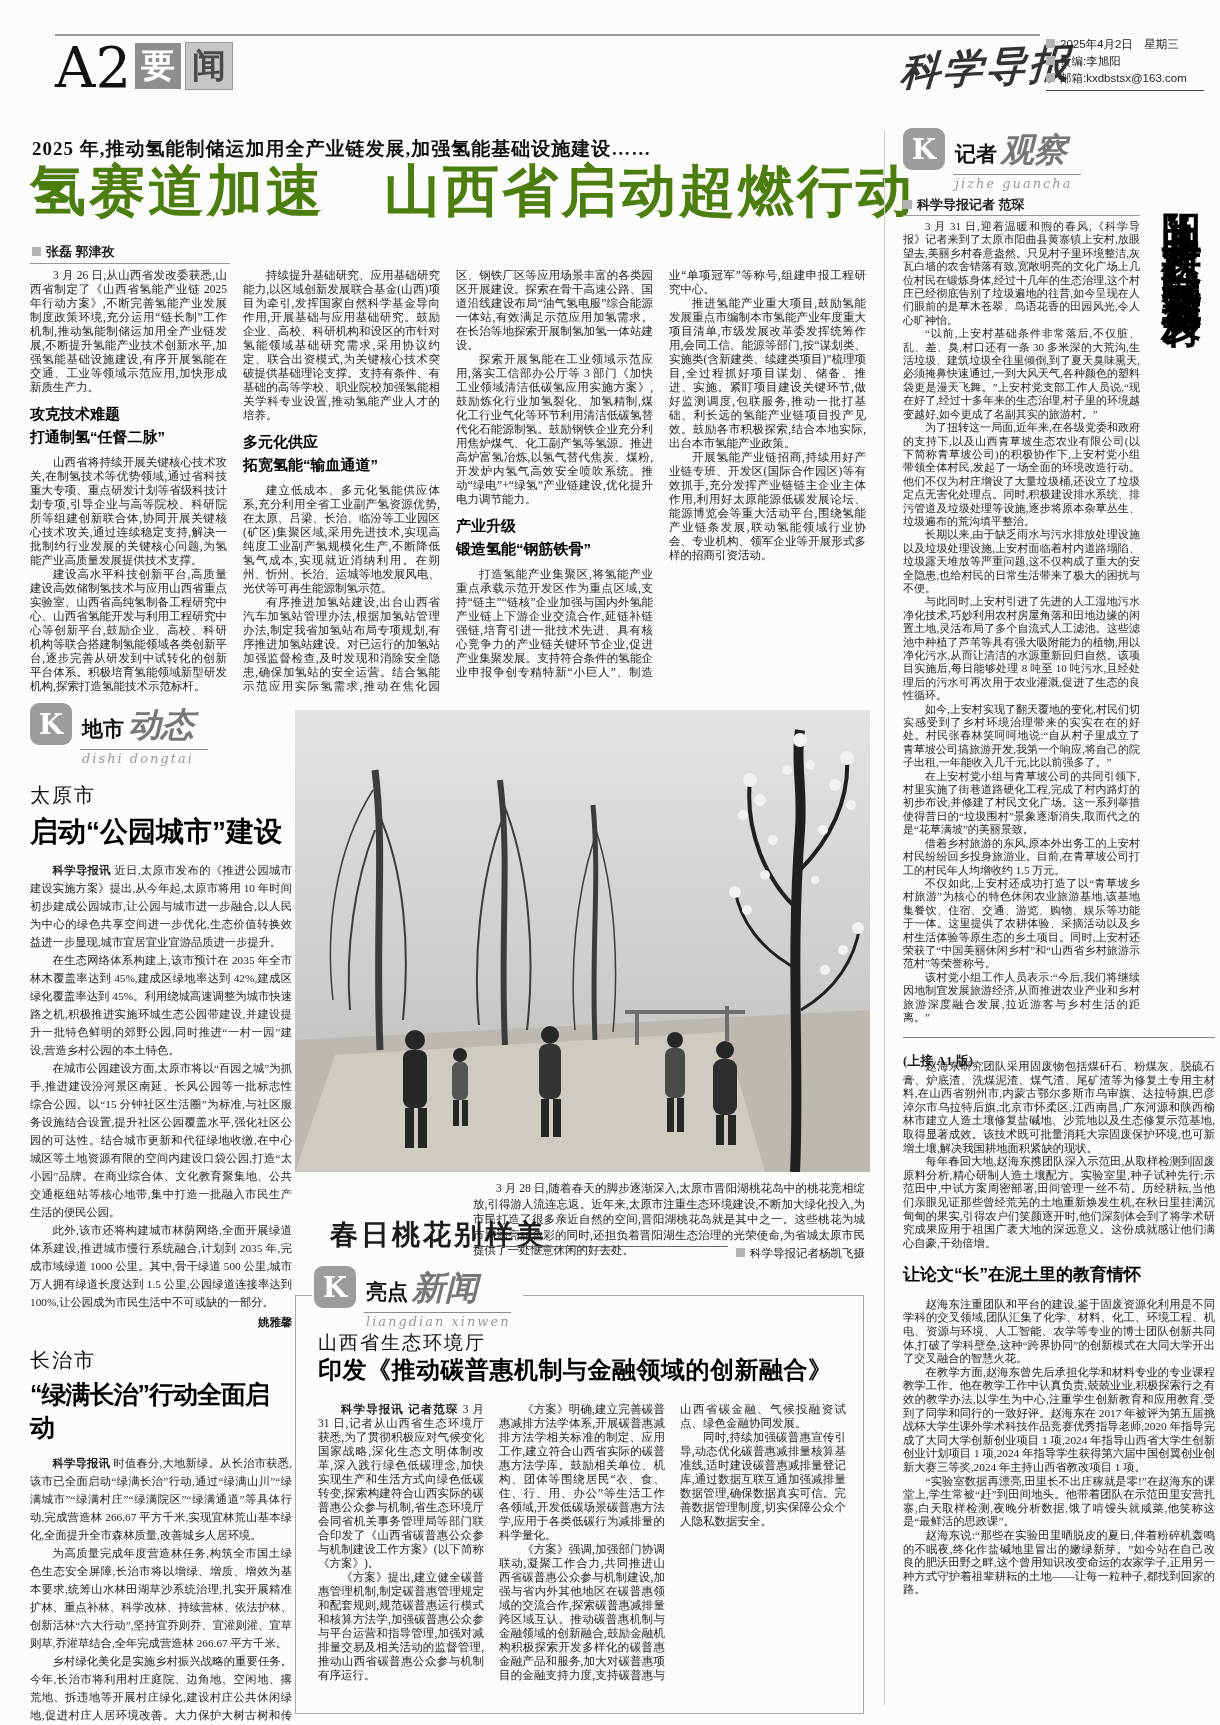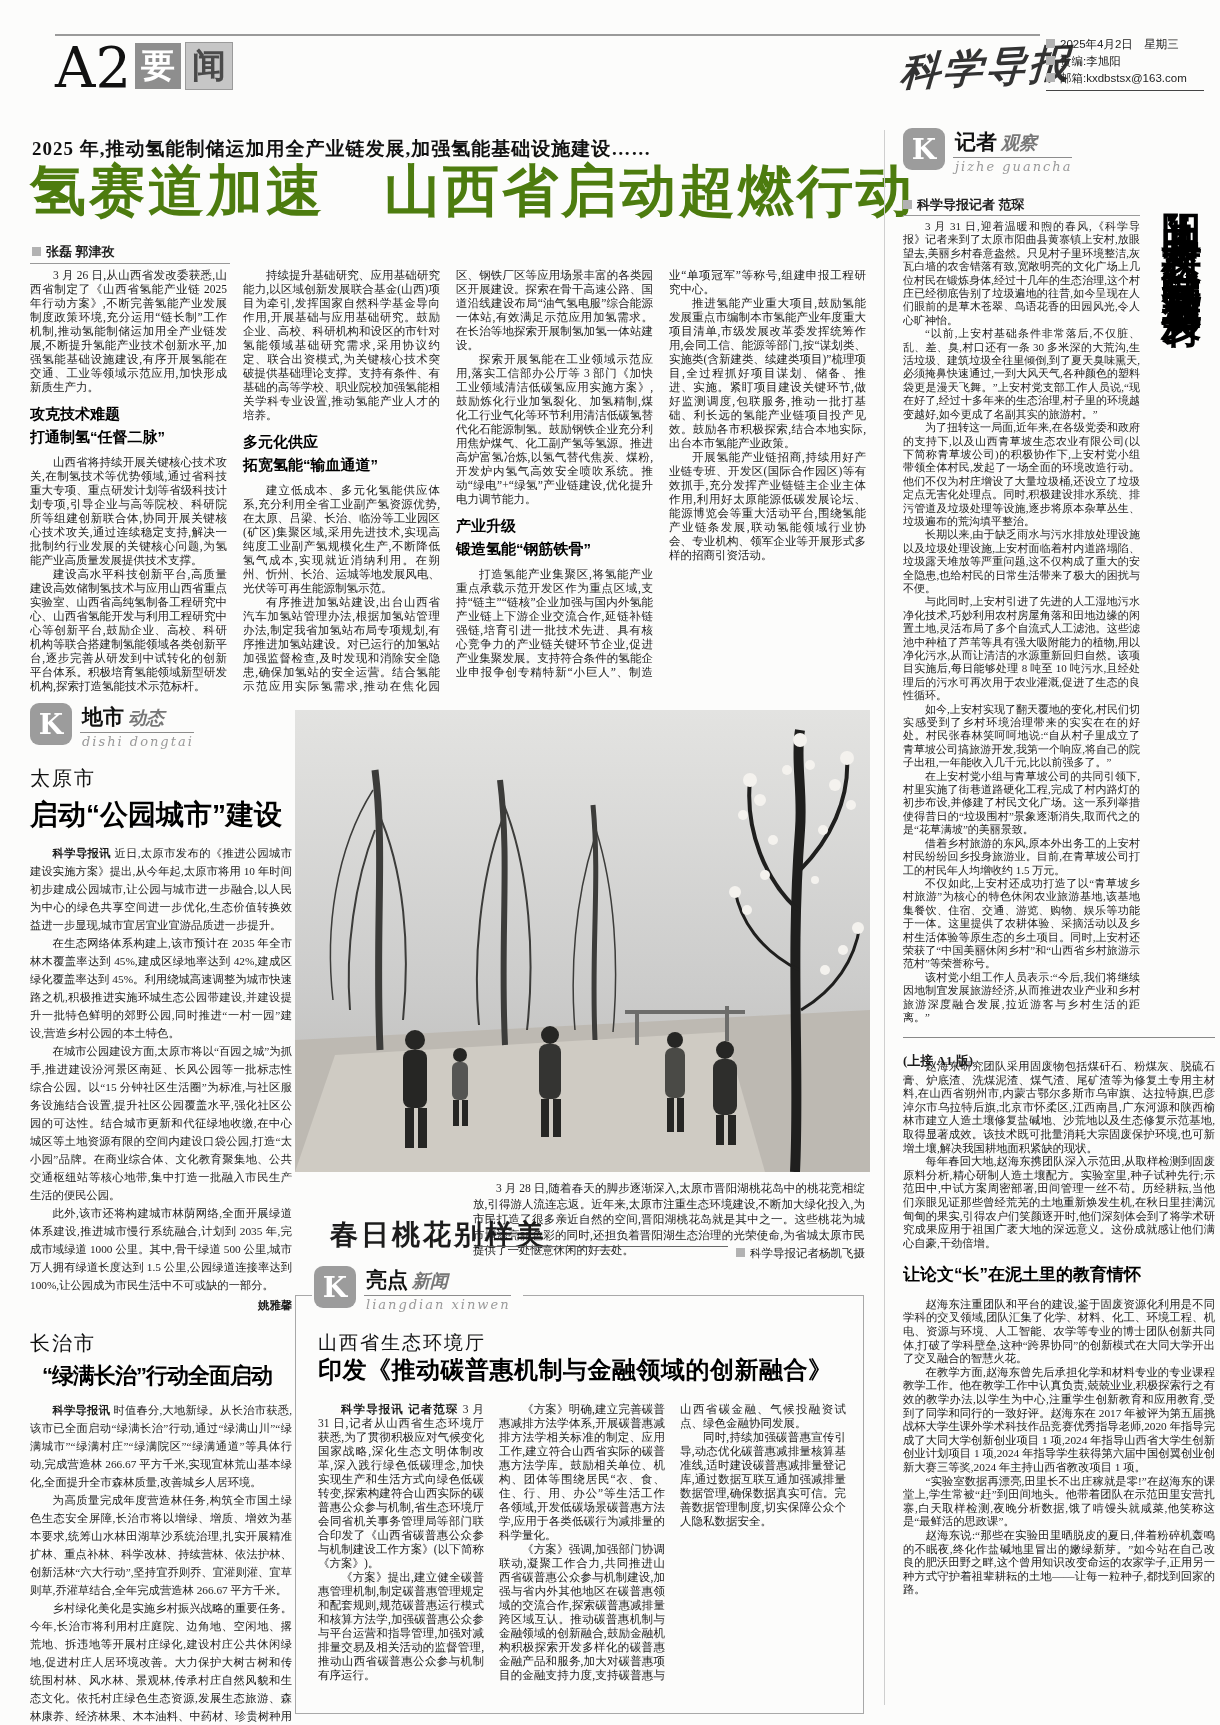--- a/index.html
+++ b/index.html
@@ -33,40 +33,40 @@
   .bh{font-family:"Liberation Sans",sans-serif;font-size:15px;font-weight:800;line-height:1.5;
       margin:9px 0 7px;white-space:pre-line;text-indent:0;break-inside:avoid;color:#000;}
   .sign{text-align:right;font-weight:bold;margin:2px 0 0;font-family:"Liberation Sans",sans-serif;}
   
   .sec-head{display:flex;align-items:flex-start;}
   .klogo{width:42px;height:42px;background:#9c9c9c;border-radius:9px;color:#fff;display:flex;
          align-items:center;justify-content:center;font-family:"DejaVu Serif",serif;
          font-size:28px;font-weight:bold;flex:0 0 auto;}
   .sec-titles{margin-left:8px;border-bottom:1px solid #8c8c8c;padding:0 14px 1px 2px;white-space:nowrap;}
   .sec-cn{font-family:"Liberation Sans",sans-serif;font-weight:800;font-size:21px;color:#111;}
-  .sec-script{font-family:"DejaVu Serif",serif;font-style:italic;font-weight:bold;font-size:18px;color:#777;margin-left:4px;}
+  .sec-script{font-family:"DejaVu Serif",serif;font-style:italic;font-weight:bold;font-size:33px;color:#777;margin-left:4px;}
   .sec-pinyin{font-family:"DejaVu Serif",serif;font-style:italic;font-size:13px;color:#999;letter-spacing:2px;margin:1px 0 0 10px;}
   
   .rep-byline{left:903px;top:196px;}
   .rep-byline-rule{left:903px;top:215px;width:237px;height:1px;background:#999;}
   .repbody{left:903px;top:220px;width:237px;height:812px;overflow:hidden;
            font-size:11px;line-height:13.4px;text-align:justify;}
   .vhead{left:1146px;top:182px;height:800px;width:64px;writing-mode:vertical-rl;
          font-family:"Liberation Sans",sans-serif;font-size:40px;font-weight:900;letter-spacing:5px;color:#000;}
   .cont-rule{left:903px;top:1037px;width:312px;height:1px;background:#888;}
   .cont-label{left:903px;top:1052px;font-size:13px;font-weight:bold;}
   .contbody{left:903px;top:1060px;width:312px;height:625px;overflow:hidden;
             font-size:11.3px;line-height:13.6px;text-align:justify;}
   .contbody .bh{font-size:17px;margin:12px 0 10px;}
   
   .citycol{left:30px;top:703px;width:262px;}
   .city-kicker{font-size:20px;letter-spacing:2px;margin-top:16px;color:#111;}
   .city-head{font-family:"Liberation Sans",sans-serif;font-weight:900;color:#000;letter-spacing:0;}
   .city-head.h1{font-size:28px;margin:4px 0 10px;}
-  .city-head.h2{font-size:22px;margin:4px 12px 10px;letter-spacing:-1px;}
+  .city-head.h2{font-size:25px;margin:4px 0 10px;letter-spacing:-1px;}
   .citybody{font-size:11.3px;line-height:18px;text-align:justify;}
   .lead{font-weight:bold;font-family:"Liberation Sans",sans-serif;}
   
   .photo{left:295px;top:710px;width:575px;height:462px;background:#cfcfcf;overflow:hidden;}
   
   .cap-title{left:330px;top:1203px;font-size:28px;font-weight:900;font-family:"Liberation Sans",sans-serif;letter-spacing:3px;margin-top:13px;}
   .cap-text{left:473px;top:1181px;width:392px;font-size:11.5px;line-height:15.5px;text-align:justify;}
   .cap-endrow{left:473px;top:1246px;width:392px;display:flex;align-items:flex-start;font-size:11.5px;}
   .endrule{flex:1;border-bottom:1px solid #666;margin:0 8px 3px 2px;}
   .credit{white-space:nowrap;font-family:"Liberation Sans",sans-serif;}

